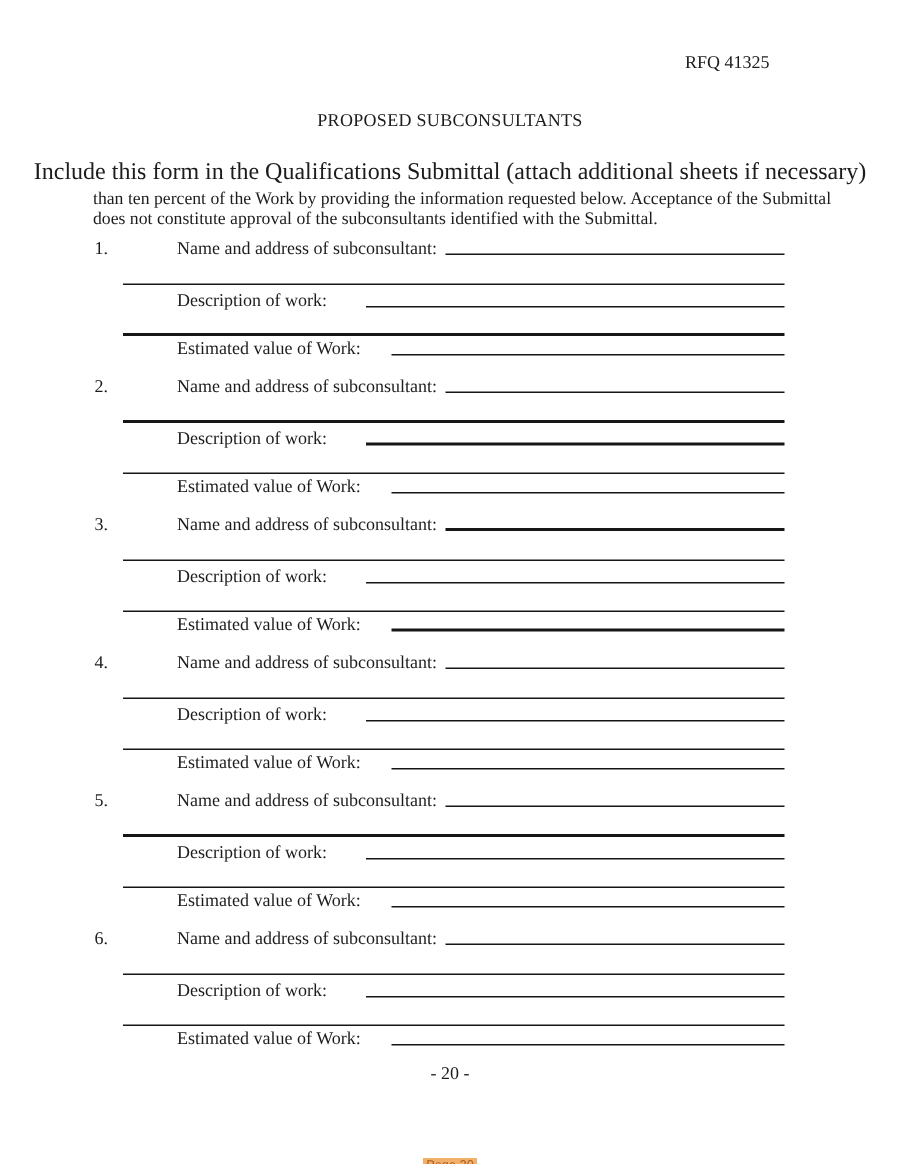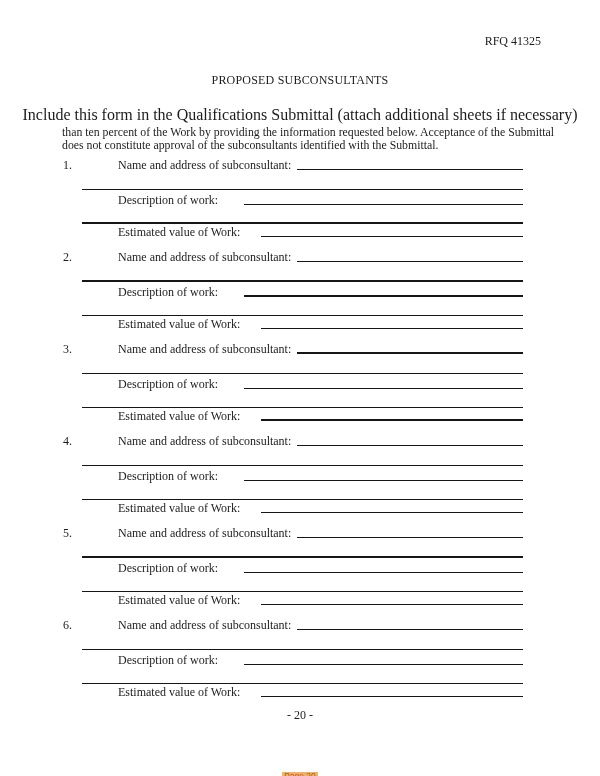--- a/index.html
+++ b/index.html
@@ -15,21 +15,21 @@
   .page {
     width: 600px;
     height: 776px;
     box-sizing: border-box;
     padding-top: 35px;
   }
   .rfq-ref {
     font-size: 12px;
     line-height: 13px;
     text-align: right;
-    padding-right: 59px;
+    padding-right: 87px;
   }
   .doc-title {
     margin-top: 26px;
     font-size: 12px;
     line-height: 13px;
     text-align: center;
     letter-spacing: 0.2px;
   }
   .doc-subtitle {
     margin-top: 21px;

